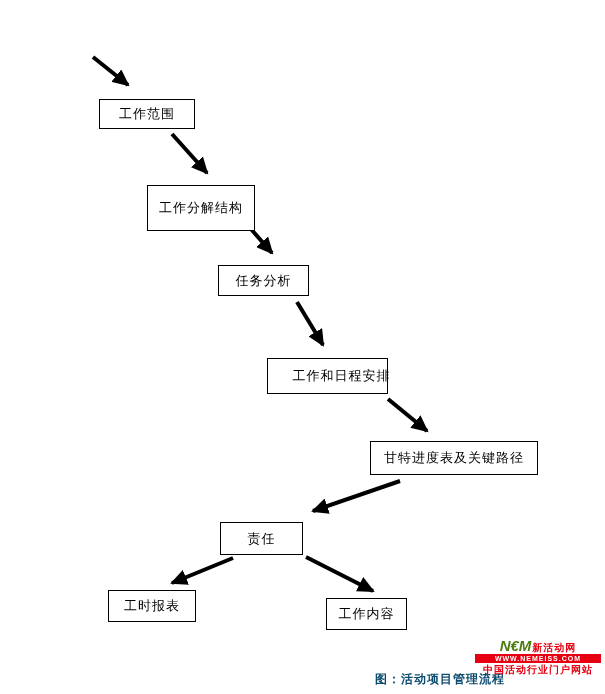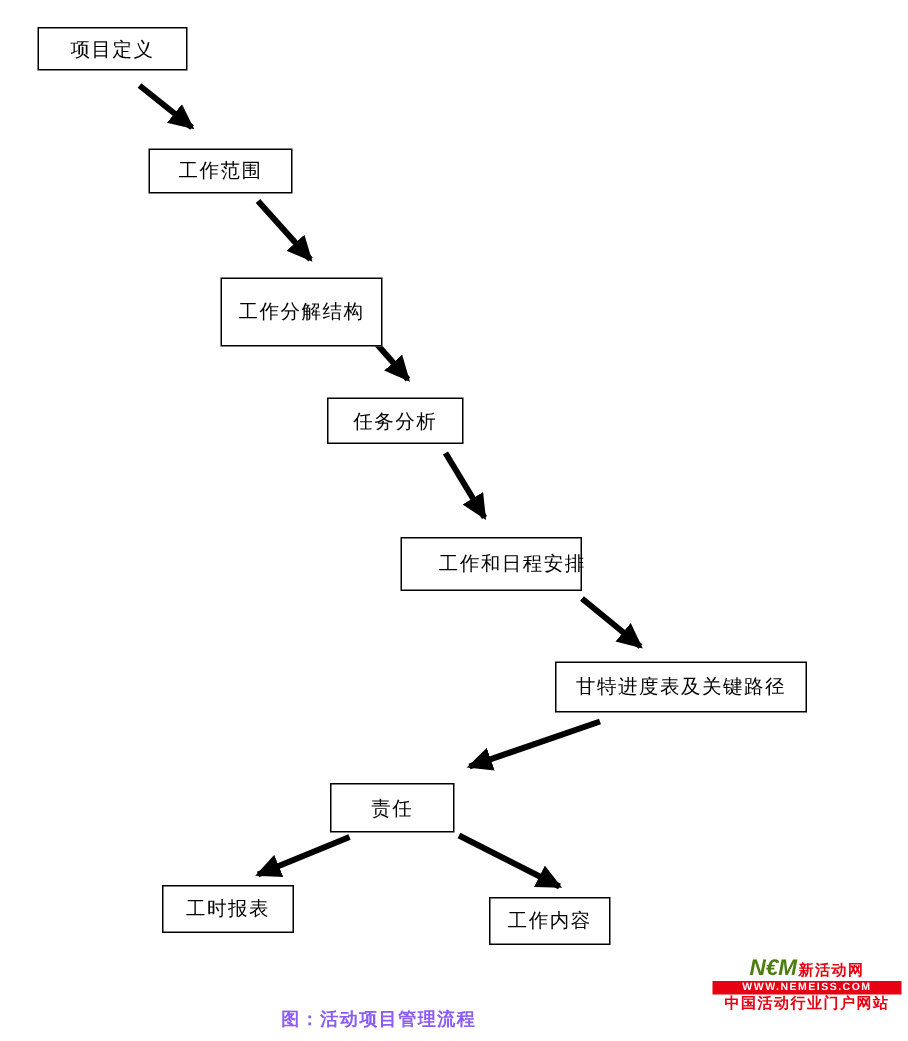--- a/index.html
+++ b/index.html
@@ -33,24 +33,24 @@
     font-size: 13px;
     color: #000000;
     letter-spacing: 1px;
     white-space: nowrap;
   }
   .caption {
     position: absolute;
     left: 0;
     top: 671px;
     width: 505px;
-    text-align: center;
+    text-align: right;
     font-size: 12px;
     font-weight: bold;
-    color: #8b5cf6;
+    color: #0c4a6e;
     letter-spacing: 1px;
   }
   .watermark {
     position: absolute;
     right: 4px;
     top: 638px;
     width: 126px;
     text-align: center;
     line-height: 1;
   }
@@ -103,21 +103,20 @@
     <line x1="93" y1="57" x2="128" y2="85" stroke="#000" stroke-width="4" marker-end="url(#ah)"></line>
     <line x1="172" y1="134" x2="207" y2="173" stroke="#000" stroke-width="4" marker-end="url(#ah)"></line>
     <line x1="243" y1="220" x2="272" y2="253" stroke="#000" stroke-width="4" marker-end="url(#ah)"></line>
     <line x1="297" y1="302" x2="323" y2="345" stroke="#000" stroke-width="4" marker-end="url(#ah)"></line>
     <line x1="388" y1="399" x2="427" y2="431" stroke="#000" stroke-width="4" marker-end="url(#ah)"></line>
     <line x1="400" y1="481" x2="313" y2="511" stroke="#000" stroke-width="4" marker-end="url(#ah)"></line>
     <line x1="233" y1="558" x2="172" y2="583" stroke="#000" stroke-width="4" marker-end="url(#ah)"></line>
     <line x1="306" y1="557" x2="373" y2="591" stroke="#000" stroke-width="4" marker-end="url(#ah)"></line>
   </svg>
 
-  <div class="node" style="left:25px;  top:18px;  width:100px; height:29px;">项目定义</div>
 
   <div class="node" style="left:99px;  top:99px;  width:96px;  height:30px;">工作范围</div>
 
   <div class="node" style="left:147px; top:185px; width:108px; height:46px;">工作分解结构</div>
 
   <div class="node" style="left:218px; top:265px; width:91px;  height:31px;">任务分析</div>
 
   <div class="node" style="left:267px; top:358px; width:121px; height:36px;padding-left:28px;">工作和日程安排</div>
 
   <div class="node" style="left:220px; top:522px; width:83px;  height:33px;">责任</div>

